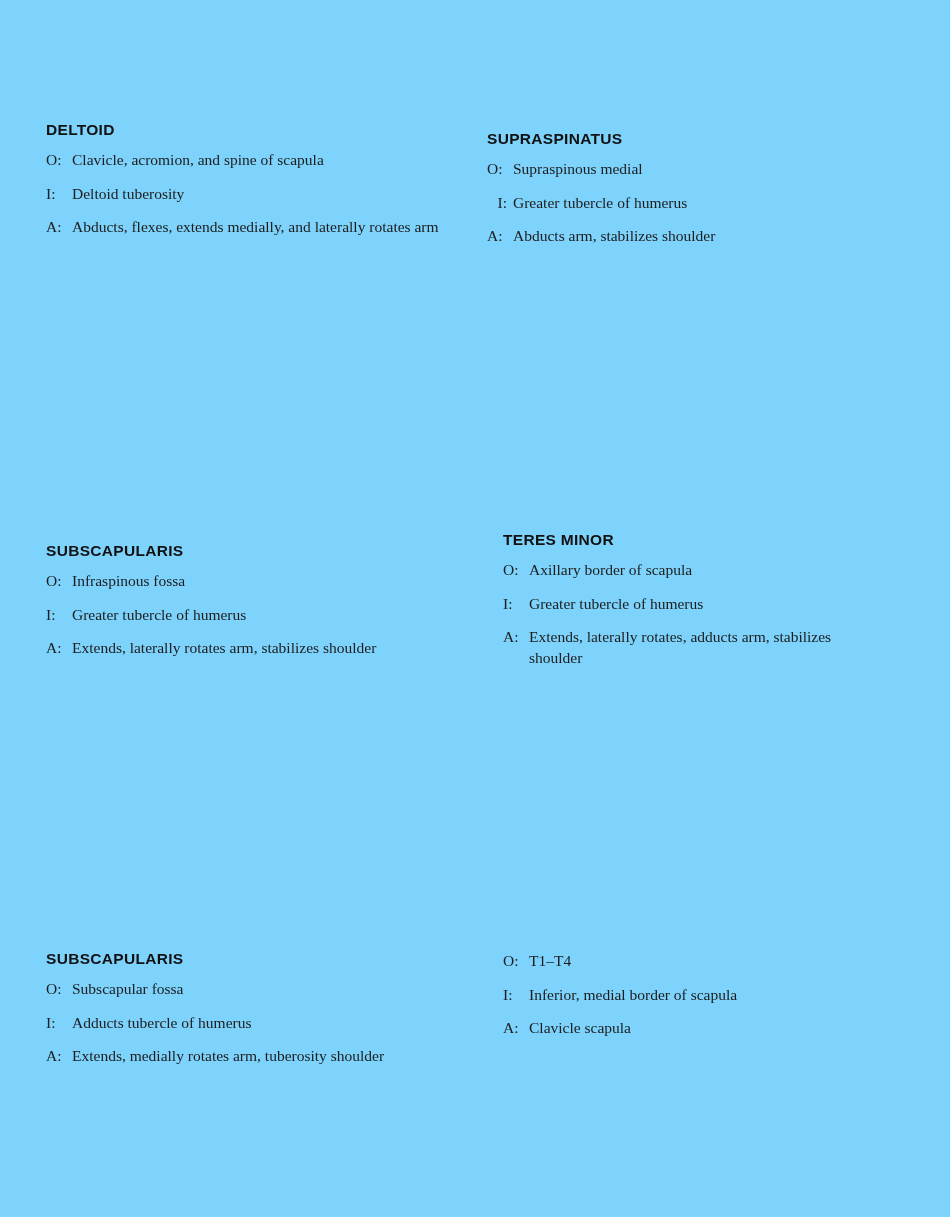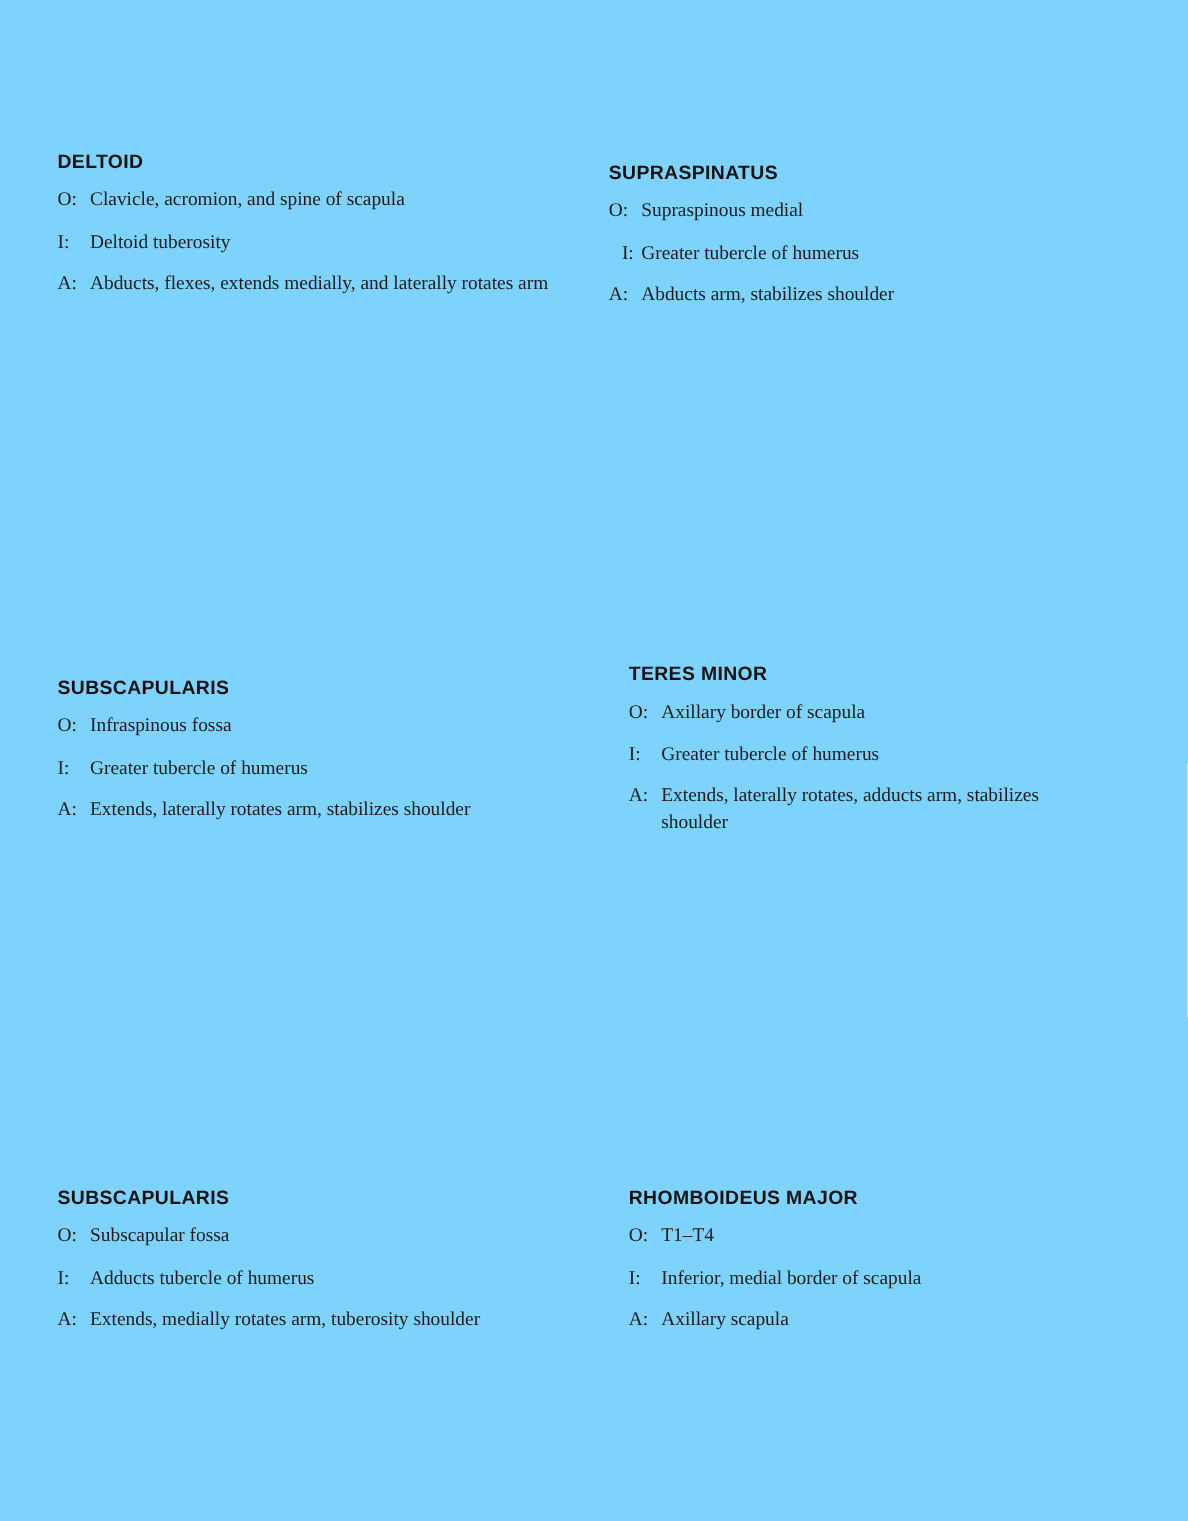--- a/index.html
+++ b/index.html
@@ -162,30 +162,29 @@
             <span class="attr-key">I:</span>
             <span class="attr-value">Adducts tubercle of humerus</span>
           </li>
           <li class="attr-row">
             <span class="attr-key">A:</span>
             <span class="attr-value">Extends, medially rotates arm, tuberosity shoulder</span>
           </li>
         </ul>
       </div>
       <div class="muscle-block" style="left: 503px; top: 951px; width: 420px;">
-        <div class="muscle-heading">RHOMBOIDEUS MAJOR</div>
         <ul class="attr-list">
           <li class="attr-row">
             <span class="attr-key">O:</span>
             <span class="attr-value">T1–T4</span>
           </li>
           <li class="attr-row">
             <span class="attr-key">I:</span>
             <span class="attr-value">Inferior, medial border of scapula</span>
           </li>
           <li class="attr-row">
             <span class="attr-key">A:</span>
-            <span class="attr-value">Axillary scapula</span>
+            <span class="attr-value">Clavicle scapula</span>
           </li>
         </ul>
       </div>
     </div>
 </div>
 
 </body></html>

